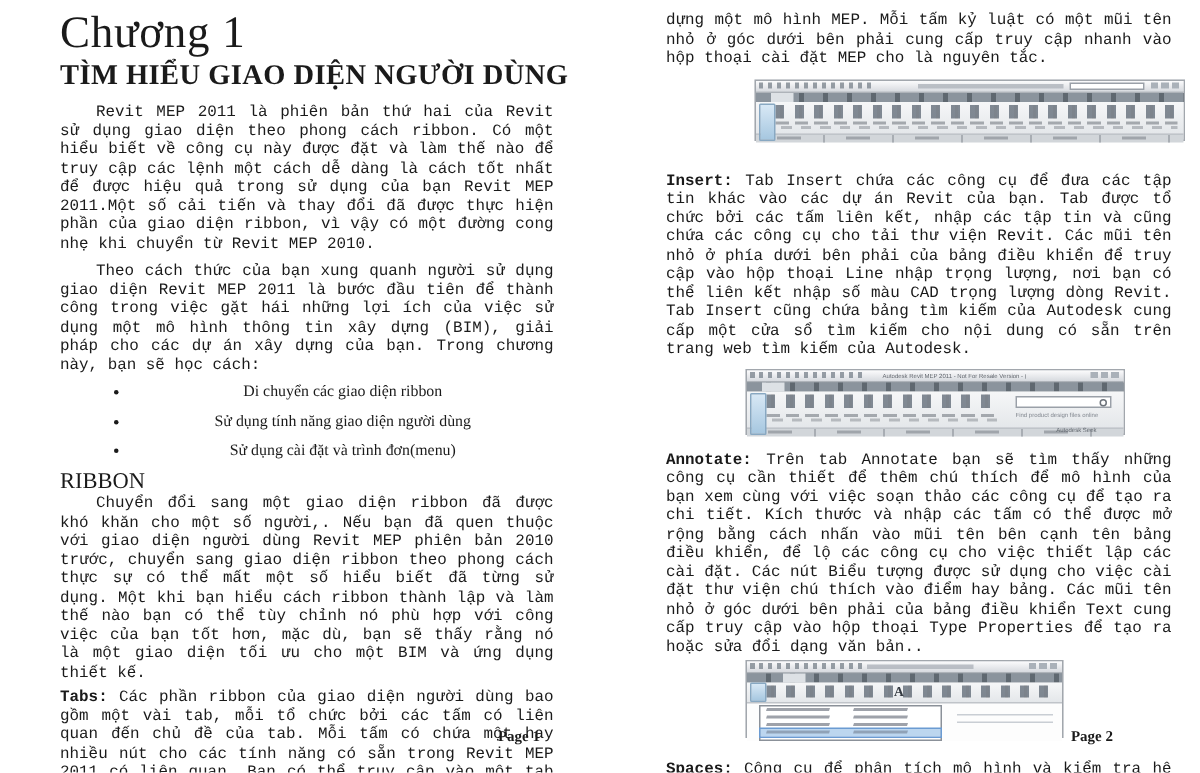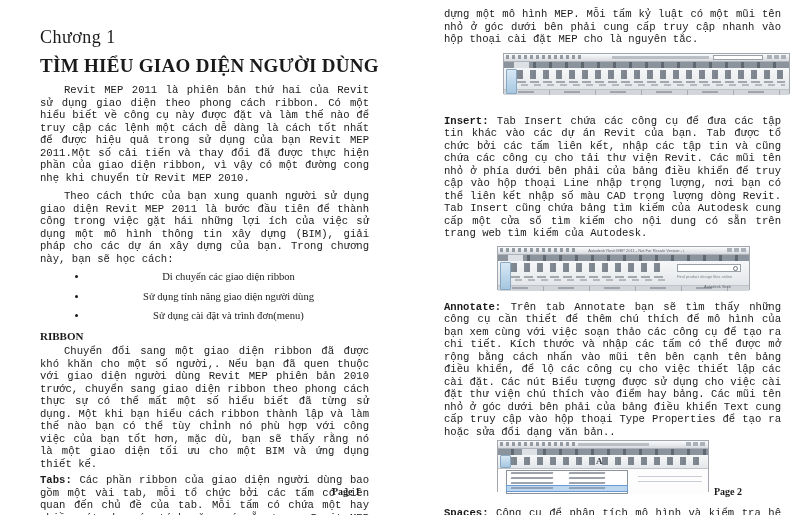--- a/index.html
+++ b/index.html
@@ -2,33 +2,33 @@
 <html><head>
 <meta charset="utf-8">
 <style>
   html,body{margin:0;padding:0;background:#ffffff;}
   body{width:800px;height:515px;overflow:hidden;font-family:"Liberation Serif",serif;color:#1a1a1a;}
   .spread{position:relative;width:800px;height:515px;background:#fff;}
   .page{position:absolute;top:0;height:515px;width:400px;box-sizing:border-box;}
   .page-left{left:0;padding:8px 31px 0 40px;}
   .page-right{left:400px;padding:8px 19px 0 44px;}
 
-  h1.chapter{font-size:18px;font-weight:400;line-height:26px;margin:16px 0 0 0;letter-spacing:.5px;}
+  h1.chapter{font-size:30px;font-weight:400;line-height:26px;margin:1px 0 0 0;letter-spacing:.5px;}
   h2.doc-title{font-size:19px;font-weight:700;line-height:23px;margin:4px 0 0 0;letter-spacing:.3px;white-space:nowrap;}
 
   p{font-size:10.6px;line-height:12.5px;text-align:justify;margin:0;font-family:Liberation Mono, monospace;}
   p.indent{text-indent:24px;}
   p b{font-weight:700;}
   .mt7{margin-top:7px;}.mt6{margin-top:6px;}.mt4{margin-top:4px;}
   .mt2{margin-top:2px;}.mt11{margin-top:11px;}.mt13{margin-top:21px;}.mt15{margin-top:15px;}
 
   ul.bullets{margin:6px 0 0 0;padding:0 0 0 48px;list-style:disc;}
   ul.bullets li{font-size:10.6px;line-height:12.5px;margin:0 0 7.2px 0;text-align:center;}
 
-  .subhead{font-weight:700;font-size:11px;line-height:13px;margin-top:1px;}
+  .subhead{font-weight:400;font-size:15px;line-height:13px;margin-top:1px;}
 
   .pagenum{position:absolute;bottom:18px;font-size:10px;font-weight:700;}
   .pagenum-left{right:40px;}
   .pagenum-right{right:58px;}
 
   
   .shot{position:relative;box-sizing:border-box;border:1px solid #a2a7ad;background:#e9ebee;}
   .shot1{margin:7px 0 0 59px;width:287px;height:41px;}
   .shot2{margin:6px 0 0 53px;width:253px;height:44px;}
   .shot3{margin:2px 0 0 53px;width:212px;height:52px;}

